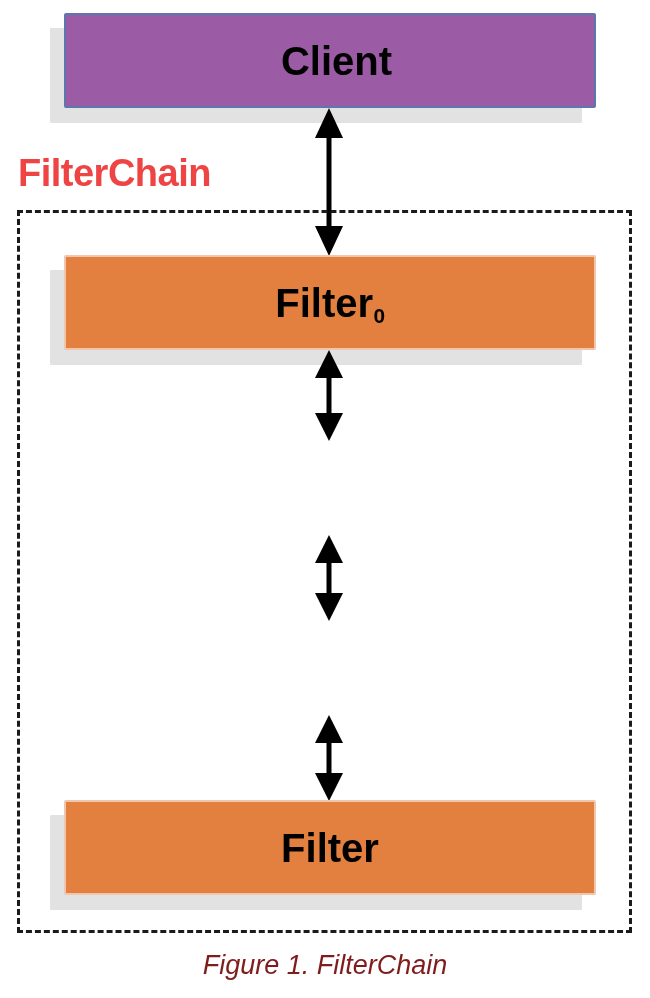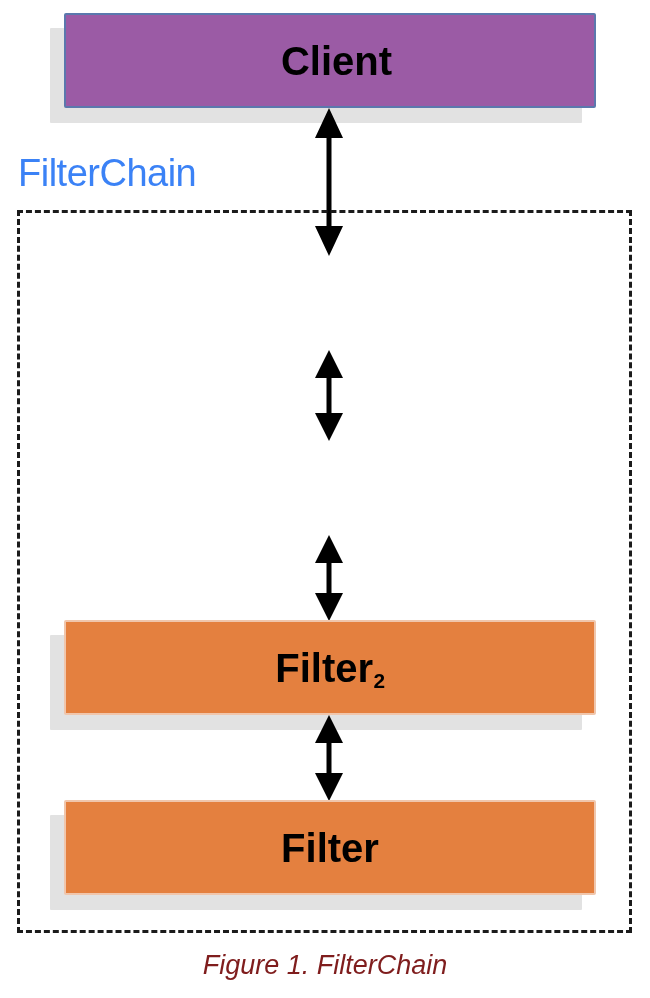--- a/index.html
+++ b/index.html
@@ -27,22 +27,22 @@
     height: 723px;
     border: 3px dashed #1b1b1b;
     box-sizing: border-box;
     background: transparent;
   }
   .chain-label {
     position: absolute;
     left: 18px;
     top: 152px;
     font-size: 38px;
-    font-weight: 400;
-    color: #3b82f6;
+    font-weight: 700;
+    color: #ef4444;
     letter-spacing: -0.5px;
     white-space: nowrap;
   }
 
   
   .node {
     position: absolute;
     left: 64px;
     width: 532px;
     height: 95px;
@@ -147,44 +147,44 @@
       <line x1="20" y1="20" x2="20" y2="128" stroke="#000000" stroke-width="5"></line>
       <polygon points="20,0 34,30 6,30" fill="#000000"></polygon>
       <polygon points="20,148 34,118 6,118" fill="#000000"></polygon>
     </svg>
   </div>
 
   <div class="chain-label">FilterChain</div>
 
   <div class="chain-box"></div>
 
+  <div class="node filter" id="node-filter0">
+    <div class="shadow"></div>
+    <div class="body">
+      <span class="label"><span>Filter</span><sub>0</sub></span>
+    </div>
+  </div>
 
   <div class="arrow" id="arrow-filter0-filter1">
     <svg width="40" height="91" viewBox="0 0 40 91" xmlns="http://www.w3.org/2000/svg">
       <line x1="20" y1="18" x2="20" y2="73" stroke="#000000" stroke-width="5"></line>
       <polygon points="20,0 34,28 6,28" fill="#000000"></polygon>
       <polygon points="20,91 34,63 6,63" fill="#000000"></polygon>
     </svg>
   </div>
 
 
   <div class="arrow" id="arrow-filter1-filter2">
     <svg width="40" height="86" viewBox="0 0 40 86" xmlns="http://www.w3.org/2000/svg">
       <line x1="20" y1="18" x2="20" y2="68" stroke="#000000" stroke-width="5"></line>
       <polygon points="20,0 34,28 6,28" fill="#000000"></polygon>
       <polygon points="20,86 34,58 6,58" fill="#000000"></polygon>
     </svg>
   </div>
 
-  <div class="node filter" id="node-filter2">
-    <div class="shadow"></div>
-    <div class="body">
-      <span class="label"><span>Filter</span><sub>2</sub></span>
-    </div>
-  </div>
 
   <div class="arrow" id="arrow-filter2-servlet">
     <svg width="40" height="86" viewBox="0 0 40 86" xmlns="http://www.w3.org/2000/svg">
       <line x1="20" y1="18" x2="20" y2="68" stroke="#000000" stroke-width="5"></line>
       <polygon points="20,0 34,28 6,28" fill="#000000"></polygon>
       <polygon points="20,86 34,58 6,58" fill="#000000"></polygon>
     </svg>
   </div>
 
   <div class="node servlet" id="node-servlet">

